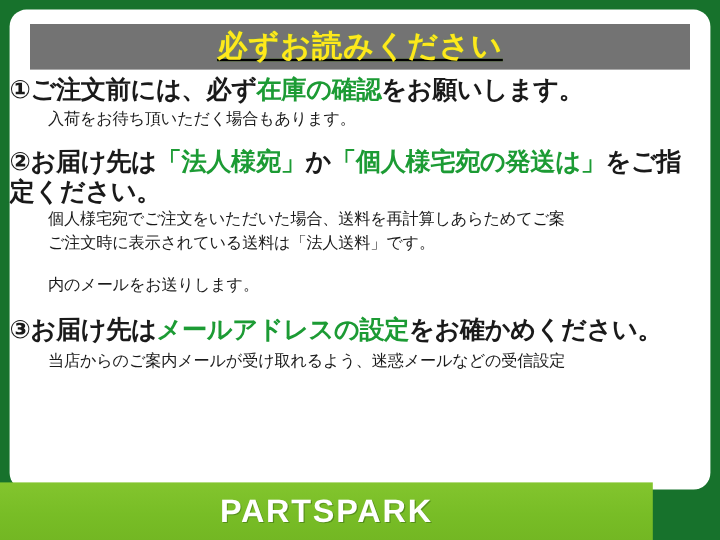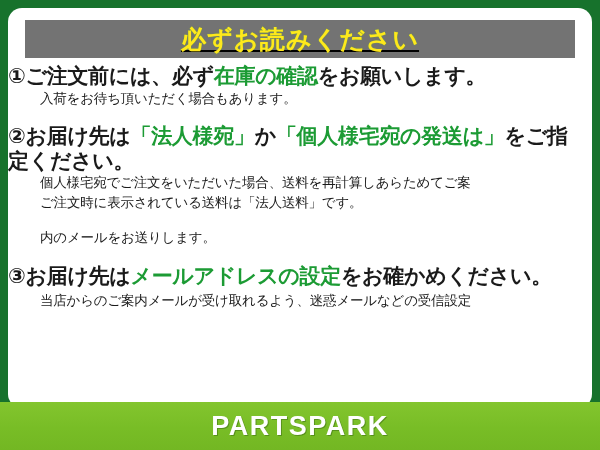--- a/index.html
+++ b/index.html
@@ -96,21 +96,21 @@
 
   #item-1 { margin-top: 0px; }
   #item-2 { margin-top: 16px; }
   #item-3 { margin-top: 17px; }
 
   
   #footer {
     position: absolute;
     left: 0;
     bottom: 0;
-    width: 600px;
+    width: 544px;
     height: 48px;
     background: linear-gradient(180deg, #83c52e 0%, #78bd26 55%, #73b723 100%);
     display: flex;
     align-items: center;
     justify-content: center;
   }
   #brand {
     color: #ffffff;
     font-size: 27px;
     font-weight: bold;

